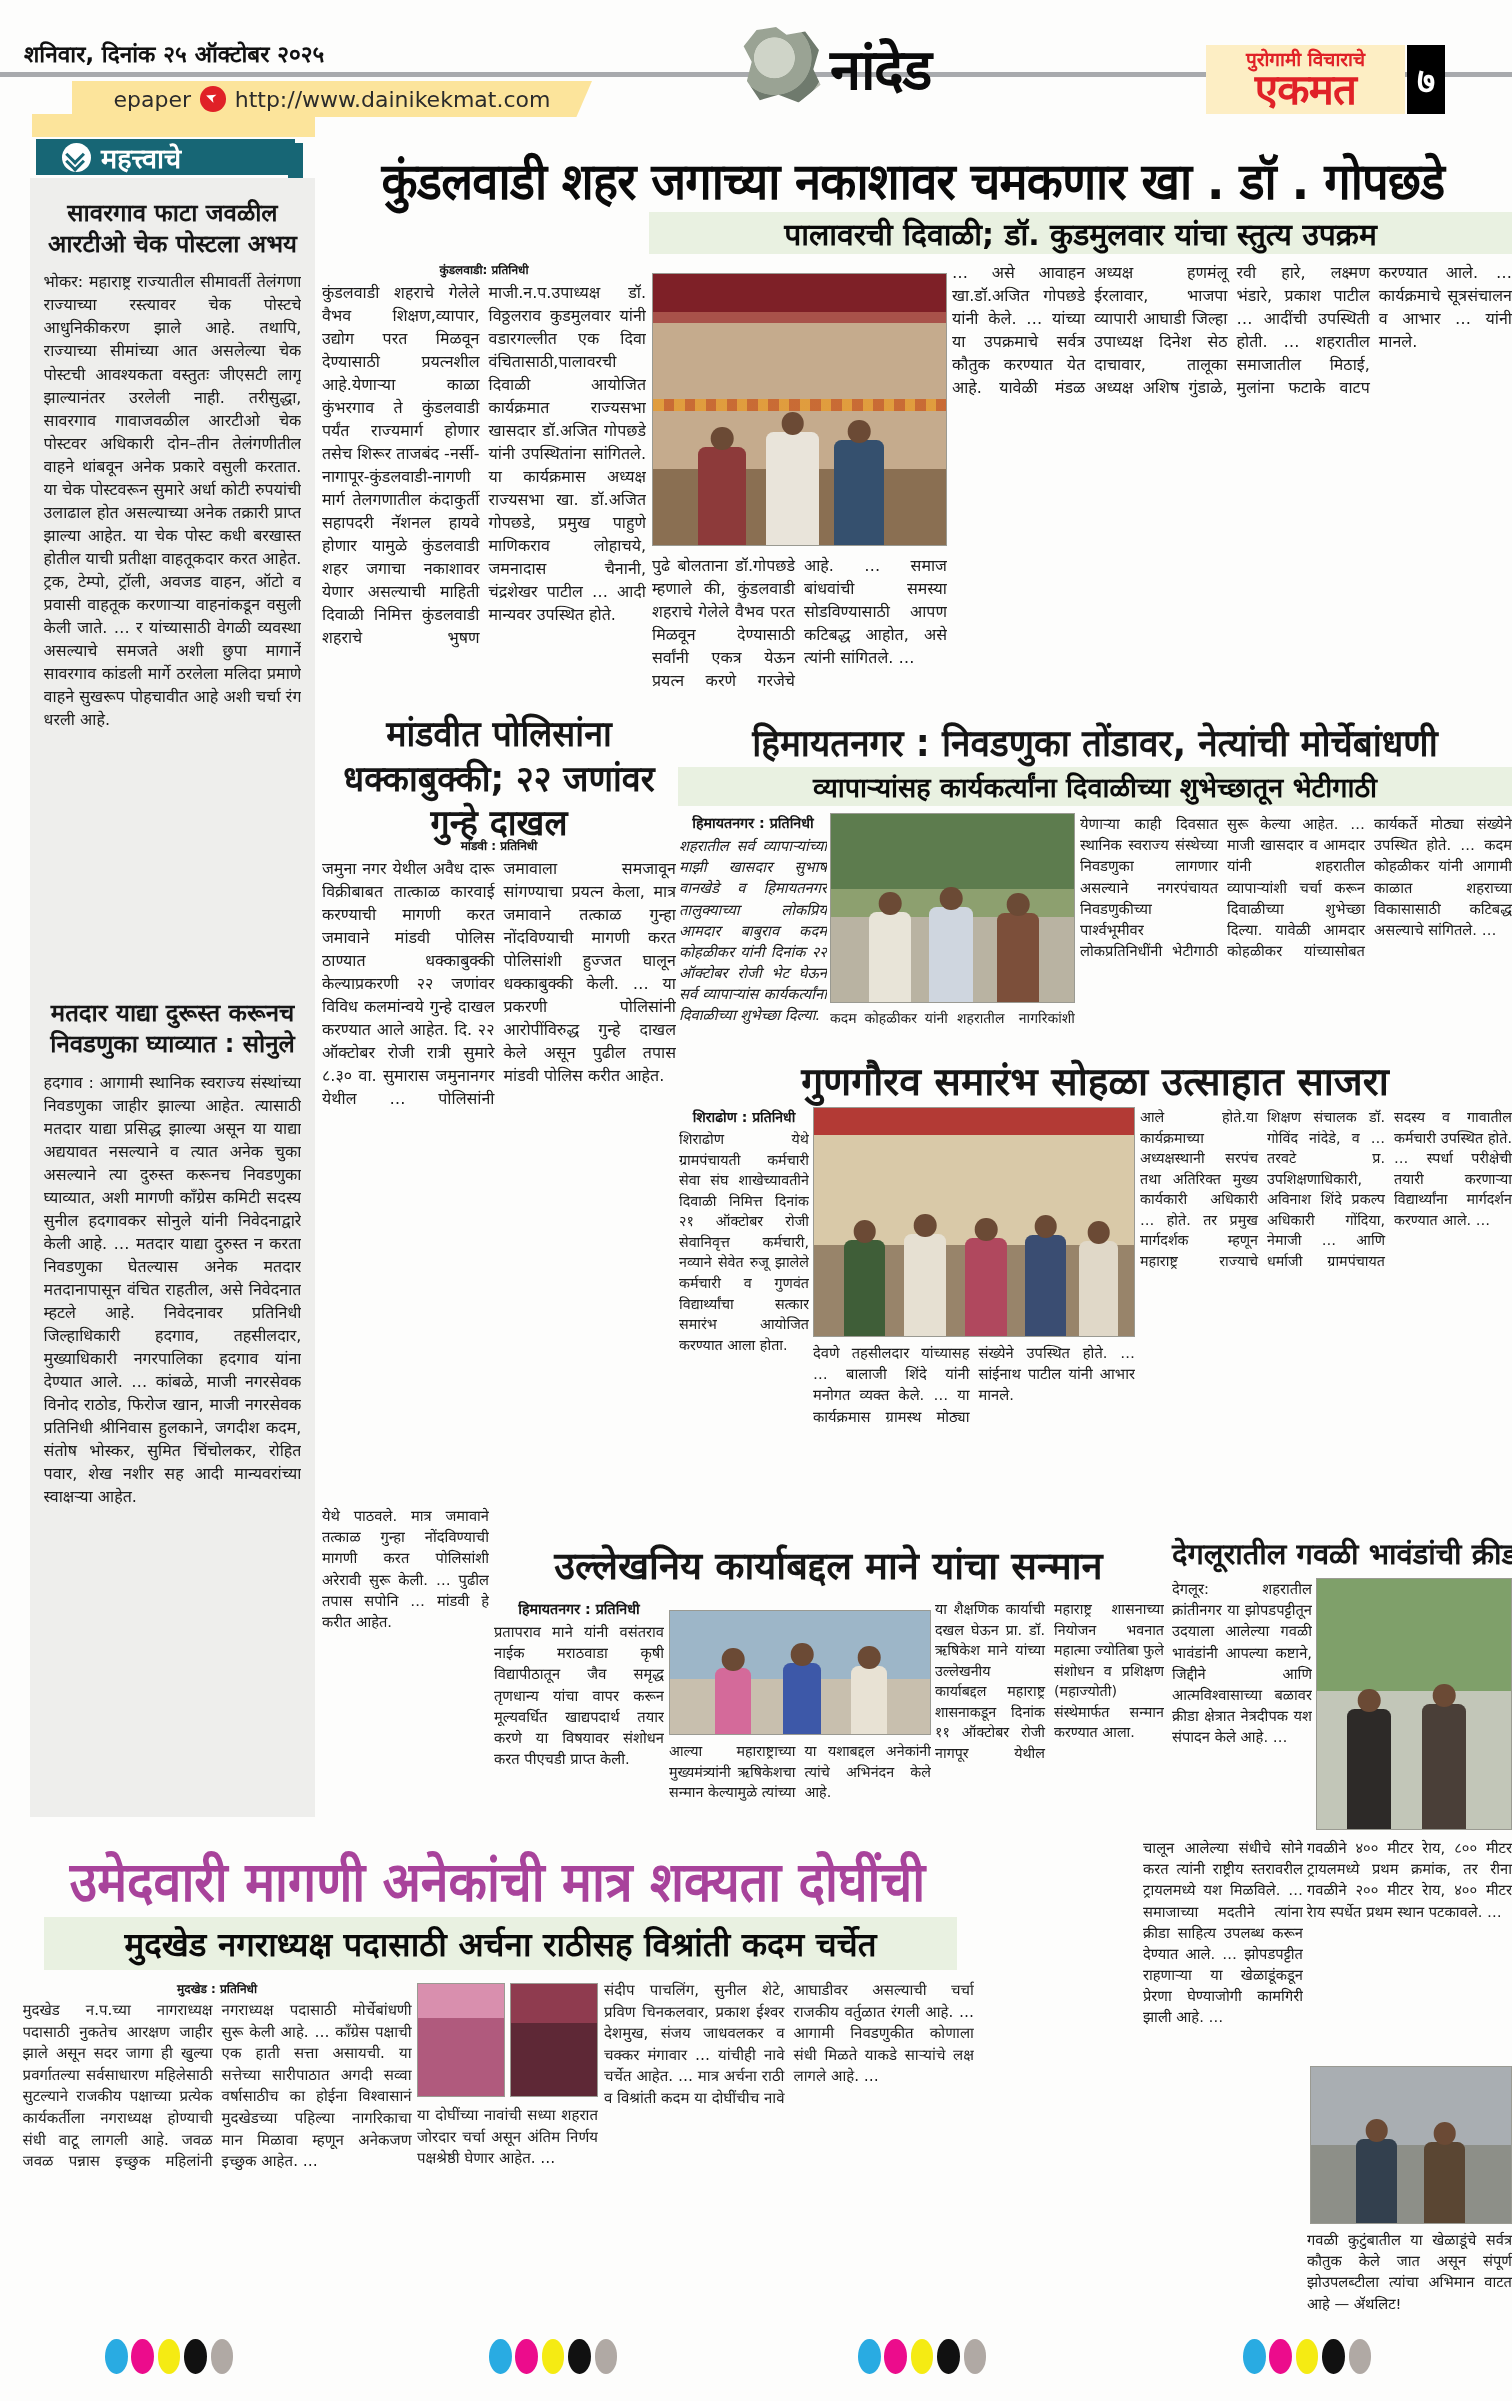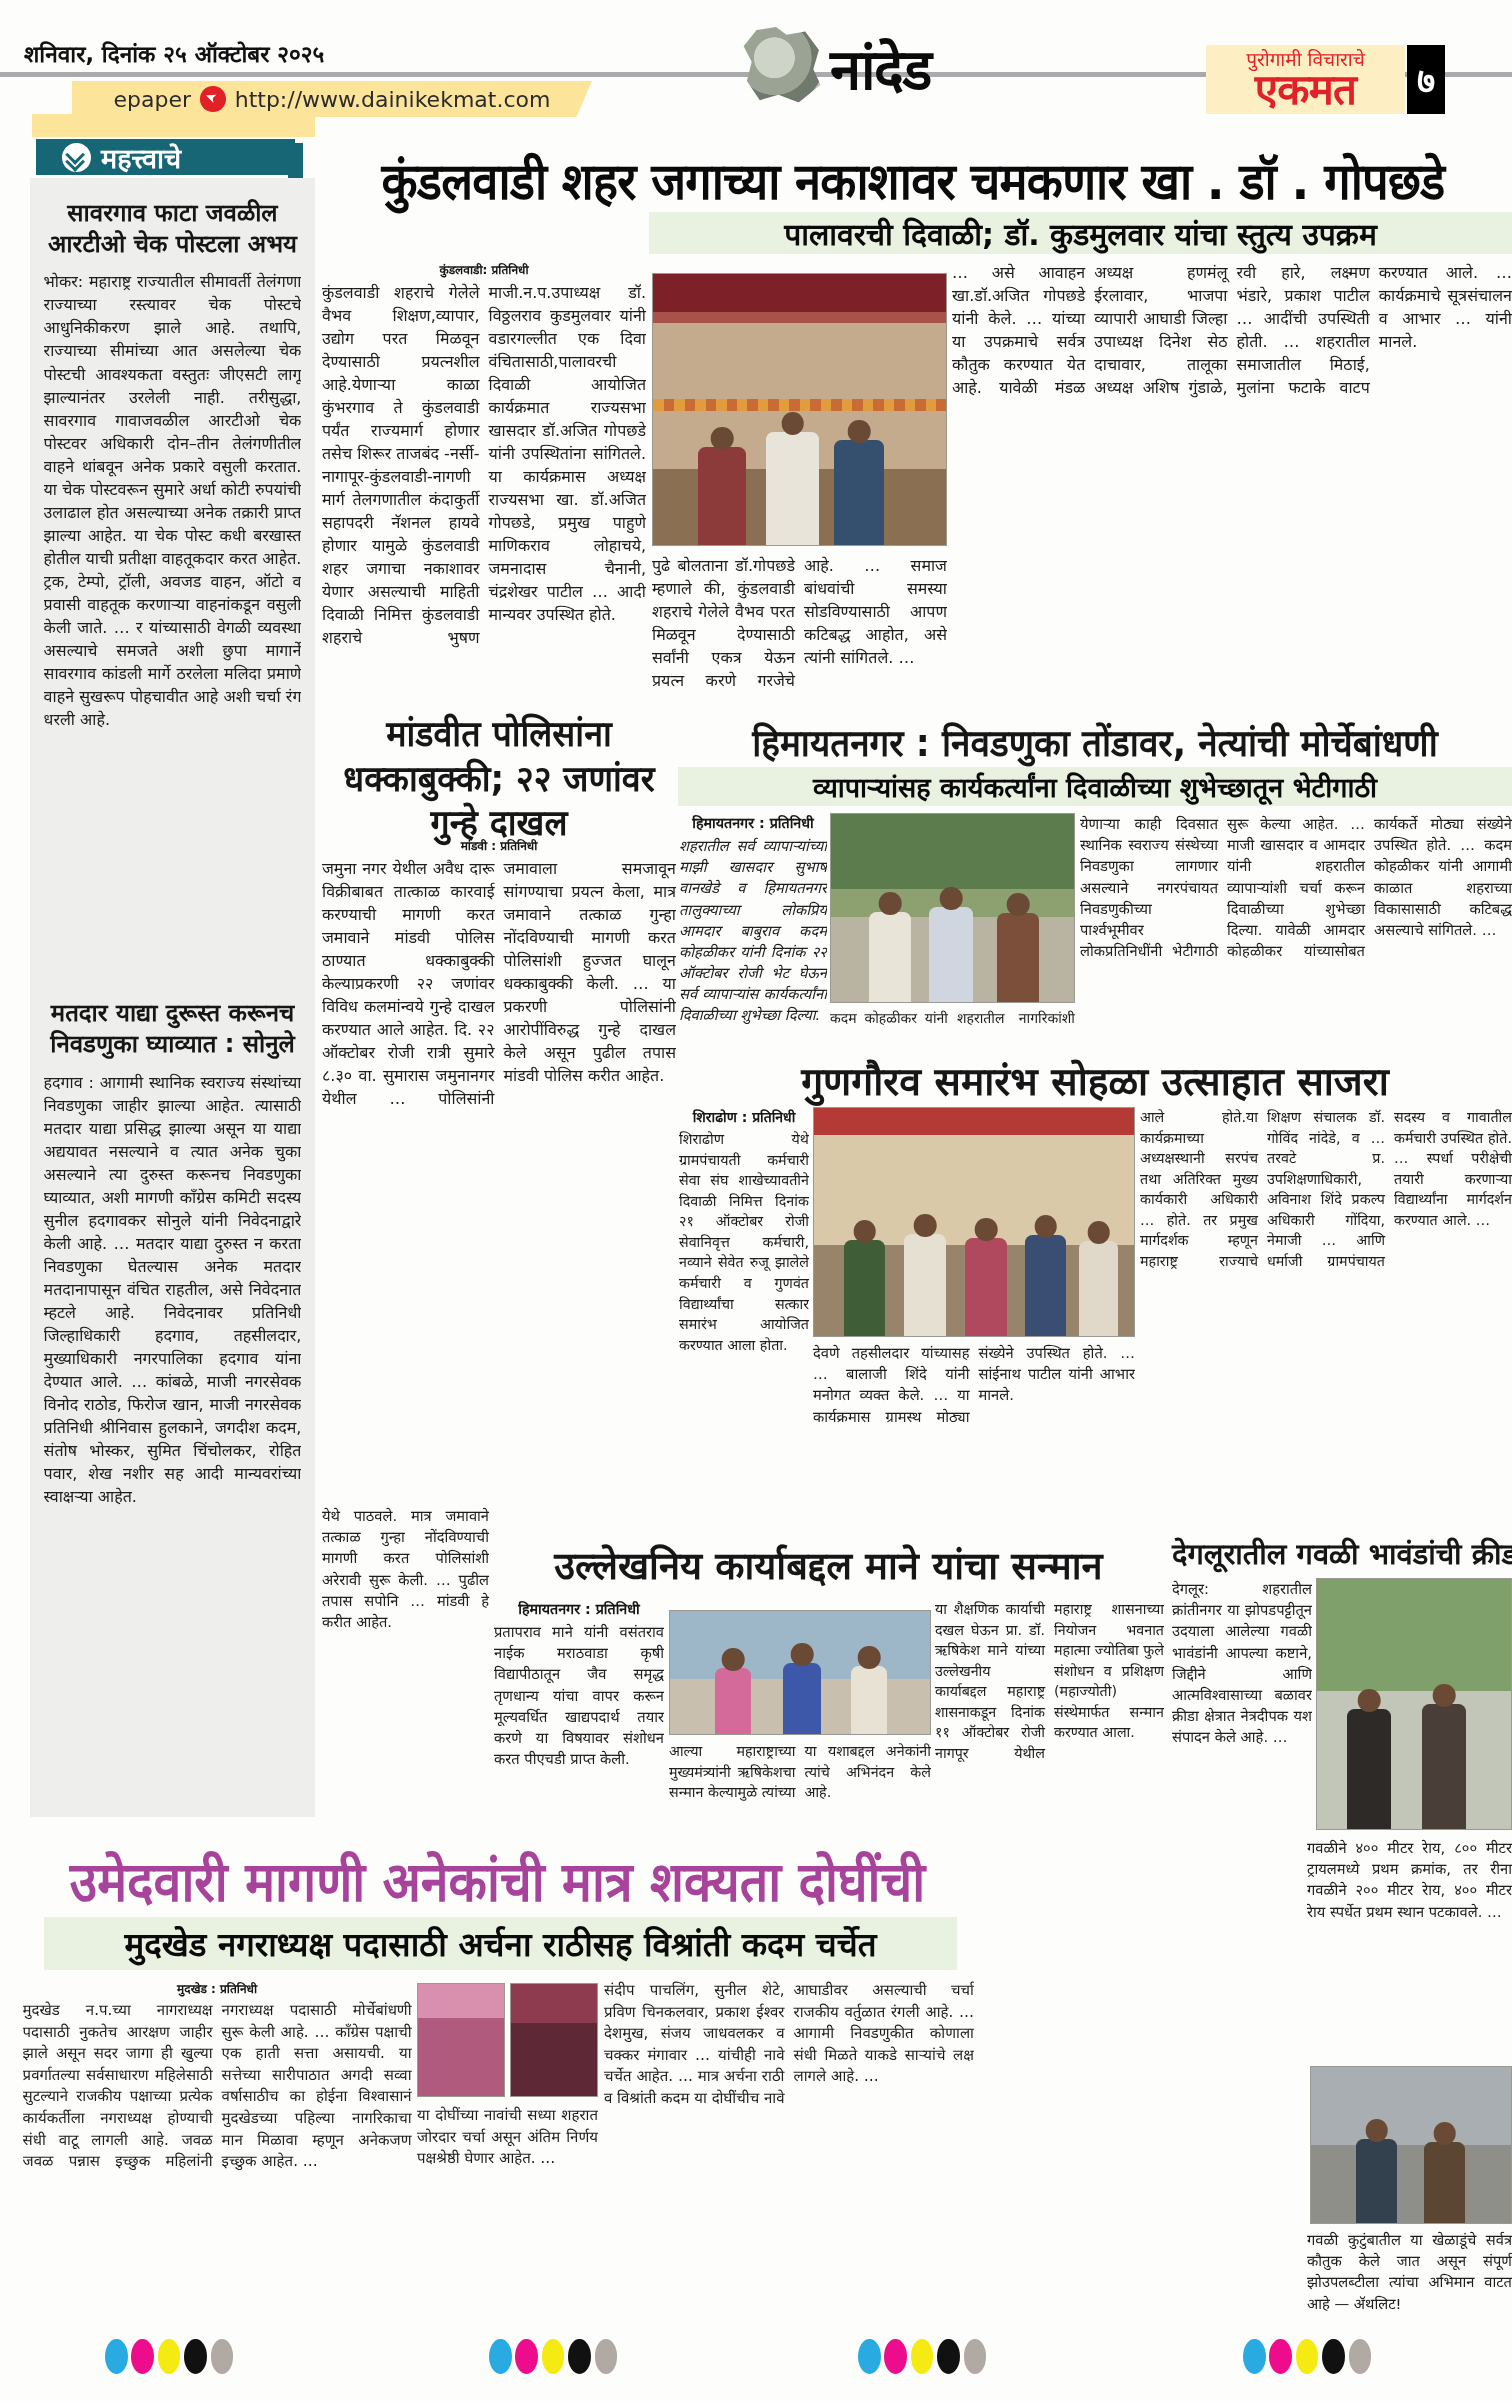--- a/index.html
+++ b/index.html
@@ -9,21 +9,21 @@
   .rule{background:#a8aaad;}
   .dateline{font-size:22.6px;font-weight:700;color:#111;}
   .epaper{background:var(--yellow);clip-path:polygon(0 0,100% 0,97% 100%,0 100%);
           display:flex;align-items:center;justify-content:center;gap:9px;font-size:22px;color:#2b2b2b;}
   .cursoricon{width:25.6px;height:25.6px;border-radius:50%;background:var(--brand_red);position:relative;display:inline-block;}
   .cursoricon:before{content:"➤";color:#fff;font-size:13.6px;position:absolute;left:5.3px;top:3.8px;transform:rotate(200deg);}
   .mapblob{background:radial-gradient(circle at 40% 40%,#cfd4c8 0 30%,#9aa394 31% 55%,#6f7a6d 56% 75%,#b9bdb2 76%);
            clip-path:polygon(18% 4%,42% 0,55% 10%,78% 6%,95% 30%,88% 55%,97% 75%,70% 98%,45% 88%,22% 95%,6% 70%,12% 45%,2% 25%);}
   .citytitle{font-size:56px;font-weight:800;letter-spacing:-1.5px;color:#0b0b0b;}
   .brandbox{background:var(--cream);text-align:center;line-height:1.02;}
-  .brandtag{color:var(--brand_red);font-size:19px;font-weight:400;padding-top:4.5px;}
+  .brandtag{color:var(--brand_red);font-size:19px;font-weight:700;padding-top:4.5px;}
   .brandname{color:var(--brand_red);font-size:42px;font-weight:800;letter-spacing:-0.8px;}
   .pagenum{background:#000;color:#fff;font-size:35px;font-weight:700;display:flex;align-items:center;justify-content:center;}
   .mainhead{font-size:47px;font-weight:800;letter-spacing:-0.8px;text-align:center;color:#0a0a0a;
             transform:scaleY(1.08);transform-origin:top;white-space:nowrap;}
   .greenband{background:var(--band_green);display:flex;align-items:center;justify-content:center;}
   .subhead{font-size:30px;font-weight:800;color:#0a0a0a;}
   .tealbar{background:var(--teal);color:#fff;display:flex;align-items:center;gap:10.5px;padding-left:25.6px;}
   .tealbar .t{font-size:27px;font-weight:800;}
   .chev{width:29px;height:29px;border-radius:50%;background:#fff;position:relative;flex:0 0 auto;}
   .chev:before{content:"";position:absolute;left:6.8px;top:5.3px;width:10.5px;height:10.5px;border-left:3.8px solid var(--teal);
@@ -162,20 +162,21 @@
   </div>
   <div class="abs cols c2" style="left:935px;top:1599px;width:229px;height:223px;font-size:14.3px;">या शैक्षणिक कार्याची दखल घेऊन प्रा. डॉ. ऋषिकेश माने यांच्या उल्लेखनीय कार्याबद्दल महाराष्ट्र शासनाकडून दिनांक ११ ऑक्टोबर रोजी नागपूर येथील महाराष्ट्र शासनाच्या नियोजन भवनात महात्मा ज्योतिबा फुले संशोधन व प्रशिक्षण (महाज्योती) संस्थेमार्फत सन्मान करण्यात आला.</div>
   <div class="abs cols c2" style="left:669px;top:1741px;width:262px;height:81px;font-size:14.3px;">आल्या महाराष्ट्राच्या मुख्यमंत्र्यांनी ऋषिकेशचा सन्मान केल्यामुळे त्यांच्या या यशाबद्दल अनेकांनी त्यांचे अभिनंदन केले आहे.</div>
 
   <div class="abs h2e" style="left:1172px;top:1533px;width:340px;">देगलूरातील गवळी भावंडांची क्रीडाक्रांती</div>
   <div class="abs body" style="left:1172px;top:1578px;width:140px;height:252px;font-size:14.7px;">देगलूर: शहरातील क्रांतीनगर या झोपडपट्टीतून उदयाला आलेल्या गवळी भावंडांनी आपल्या कष्टाने, जिद्दीने आणि आत्मविश्वासाच्या बळावर क्रीडा क्षेत्रात नेत्रदीपक यश संपादन केले आहे. …</div>
   <div class="abs photo ph-ath" style="left:1316px;top:1578px;width:196px;height:252px;">
     <div class="fig" style="left:30px;width:44px;height:120px;background:#2d2a28;"></div>
     <div class="fig" style="left:105px;width:44px;height:125px;background:#4a3f38;"></div>
   </div>
+  <div class="abs body" style="left:1143px;top:1837px;width:160px;height:494px;font-size:14.7px;">चालून आलेल्या संधीचे सोने करत त्यांनी राष्ट्रीय स्तरावरील ट्रायलमध्ये यश मिळविले. … समाजाच्या मदतीने त्यांना क्रीडा साहित्य उपलब्ध करून देण्यात आले. … झोपडपट्टीत राहणाऱ्या या खेळाडूंकडून प्रेरणा घेण्याजोगी कामगिरी झाली आहे. …</div>
   <div class="abs body" style="left:1307px;top:1837px;width:205px;height:224px;font-size:14.7px;">गवळीने ४०० मीटर रेाय, ८०० मीटर ट्रायलमध्ये प्रथम क्रमांक, तर रीना गवळीने २०० मीटर रेाय, ४०० मीटर रेाय स्पर्धेत प्रथम स्थान पटकावले. …</div>
   <div class="abs photo ph-ath2" style="left:1310px;top:2066px;width:202px;height:158px;">
     <div class="fig" style="left:45px;width:41px;height:84px;background:#33404e;"></div>
     <div class="fig" style="left:113px;width:41px;height:81px;background:#5a4633;"></div>
   </div>
   <div class="abs body" style="left:1307px;top:2229px;width:205px;height:101px;font-size:14.7px;">गवळी कुटुंबातील या खेळाडूंचे सर्वत्र कौतुक केले जात असून संपूर्ण झोउपलब्टीला त्यांचा अभिमान वाटत आहे — ॲथलिट!</div>
 
   <div class="abs purplehead" style="left:21px;top:1843px;width:953px;">उमेदवारी मागणी अनेकांची मात्र शक्यता दोघींची</div>
   <div class="abs greenband" style="left:44px;top:1917px;width:913px;height:53px;">
     <span class="bandtxt">मुदखेड नगराध्यक्ष पदासाठी अर्चना राठीसह विश्रांती कदम चर्चेत</span>

